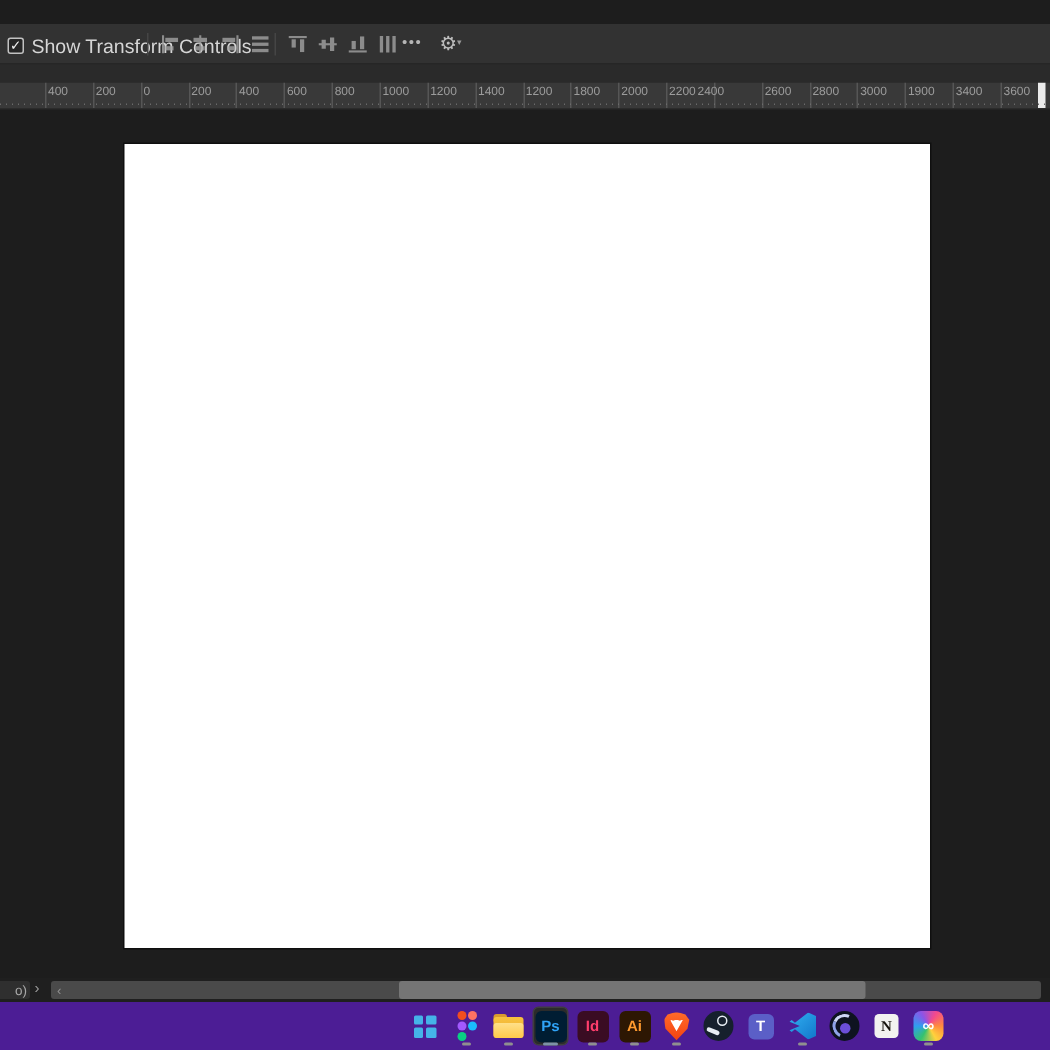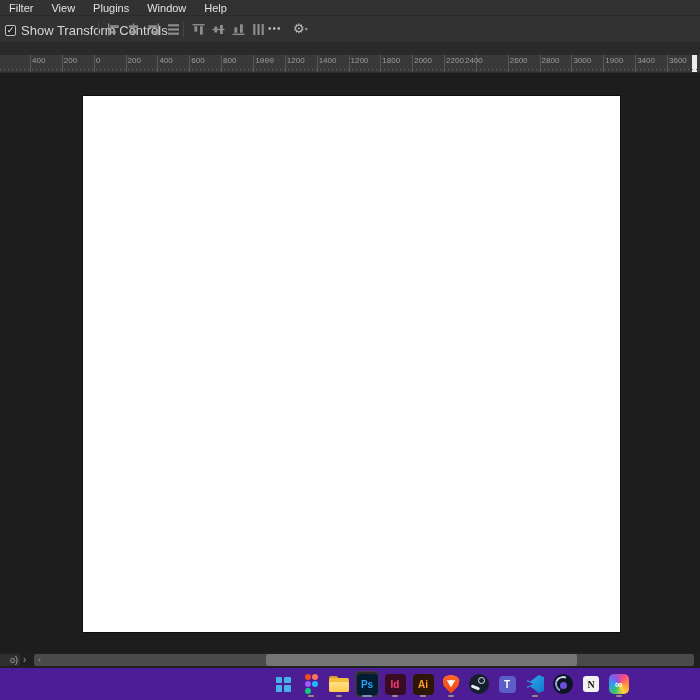--- a/index.html
+++ b/index.html
@@ -122,27 +122,20 @@
 
   .cc { width:20px; height:20px; border-radius:5px; color:#fff; display:flex; align-items:center;
     justify-content:center; font-size:11px; font-weight:bold;
     background:conic-gradient(from 210deg,#35c26f,#2f9ef0,#8a55e8,#f2498e,#ff8b3d,#ffd23d,#35c26f); }
 </style>
 </head>
 <body>
 
 <div id="app">
 
-  <div class="menu-bar">
-      <div class="menu-item">Filter</div>
-      <div class="menu-item">View</div>
-      <div class="menu-item">Plugins</div>
-      <div class="menu-item">Window</div>
-      <div class="menu-item">Help</div>
-    </div>
 
   <div class="options-bar">
     <div class="opt-check-wrap">
       <div class="opt-checkbox">✓</div>
       <span class="opt-label">Show Transform Controls</span>
     </div>
     <div class="opt-sep" style="left:98px"></div>
     <div class="align-group" style="left:107px">
         <div class="align-btn">
           <svg width="13" height="13" viewBox="0 0 13 13">
@@ -220,21 +213,21 @@
       <span class="r-lab" style="left: 95.7px;">0</span>
       <div class="r-tick" style="left: 125.55px;"></div>
       <span class="r-lab" style="left: 127.55px;">200</span>
       <div class="r-tick" style="left: 157.4px;"></div>
       <span class="r-lab" style="left: 159.4px;">400</span>
       <div class="r-tick" style="left: 189.25px;"></div>
       <span class="r-lab" style="left: 191.25px;">600</span>
       <div class="r-tick" style="left: 221.1px;"></div>
       <span class="r-lab" style="left: 223.1px;">800</span>
       <div class="r-tick" style="left: 252.95px;"></div>
-      <span class="r-lab" style="left: 254.95px; font-family: Liberation Mono, monospace;">1000</span>
+      <span class="r-lab" style="left: 254.95px;">1000</span>
       <div class="r-tick" style="left: 284.8px;"></div>
       <span class="r-lab" style="left: 286.8px;">1200</span>
       <div class="r-tick" style="left: 316.65px;"></div>
       <span class="r-lab" style="left: 318.65px;">1400</span>
       <div class="r-tick" style="left: 348.5px;"></div>
       <span class="r-lab" style="left: 350.5px;">1200</span>
       <div class="r-tick" style="left: 380.35px;"></div>
       <span class="r-lab" style="left: 382.35px; text-align: center;">1800</span>
       <div class="r-tick" style="left: 412.2px;"></div>
       <span class="r-lab" style="left: 414.2px;">2000</span>

